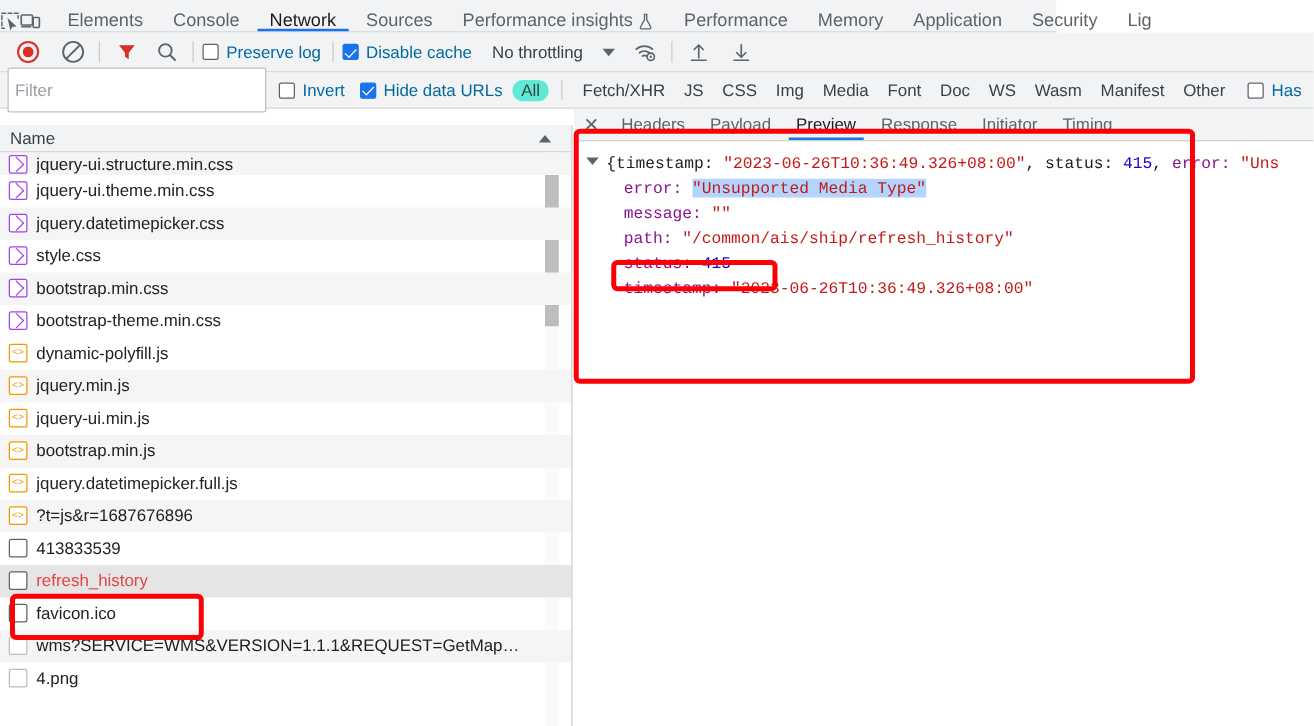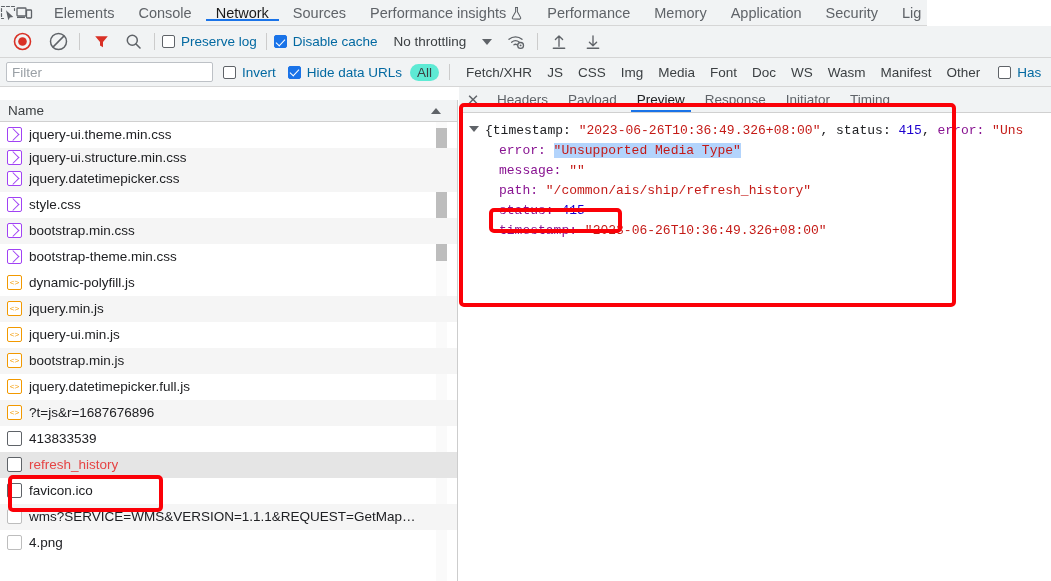--- a/index.html
+++ b/index.html
@@ -10,24 +10,24 @@
     background: #ffffff;
     font-family: "Liberation Sans", sans-serif;
     font-size: 12px;
     color: #3c4043;
     -webkit-font-smoothing: antialiased;
   }
   #app { position: relative; width: 1051px; height: 581px; overflow: hidden; }
 
   
   .main-tabbar {
-    position: absolute; top: 0; left: 0; width: 927px; height: 26px;
+    position: absolute; top: 0; left: 0; width: 845px; height: 26px;
     background: #f1f3f4;
     border-bottom: 1px solid #d6d6d6;
-    display: flex; align-items: center;
+    display: flex; align-items: flex-end;
     white-space: nowrap;
   }
   .tb-icon {
     width: 30px; display: flex; align-items: center; justify-content: center;
     cursor: pointer;
   }
   .tb-sep { width: 1px; background: #d0d0d0; margin: 5px 4px; flex: none; }
   .main-tab {
     display: flex; align-items: center; padding: 0 12px;
     font-size: 14.5px; color: #5f6368; cursor: pointer; position: relative;
@@ -72,21 +72,21 @@
     margin: 0 10px 0 14px; cursor: pointer;
   }
 
   
   .filter-bar {
     position: absolute; top: 58px; left: 0; width: 1051px; height: 29px;
     background: #f1f3f4; border-bottom: 1px solid #d6d6d6;
     display: flex; align-items: center; white-space: nowrap;
   }
   .filter-input {
-    width: 207px; height: 20px; margin-left: 6px; margin-right: 10px;
+    width: 207px; height: 36px; margin-left: 6px; margin-right: 10px;
     border: 1px solid #bdc1c6; border-radius: 2px; background: #fff;
     font-family: "Liberation Sans", sans-serif; font-size: 13.5px;
     padding: 0 5px; color: #3c4043; outline: none;
   }
   .filter-input::placeholder { color: #9aa0a6; }
   .f-sep { width: 1px; height: 16px; background: #ccc; margin: 0 9px; flex: none; }
   .type-btn {
     font-size: 13.5px; color: #3c4043; padding: 1px 7px;
     border-radius: 9px; cursor: pointer; margin-right: 1px;
   }
@@ -356,27 +356,27 @@
   <div class="list-pane">
     <div class="list-head">
       <div class="list-head-label">Name</div>
       <div class="sort-arrow"></div>
     </div>
 
     <div class="lscroll-track"></div>
     <div class="lscroll-thumb"></div>
 
     <div class="rows">
+      <div class="row odd clip-top">
+        <span class="ficon css"></span>
+        <span class="rname">jquery-ui.structure.min.css</span>
+      </div>
       <div class="row">
         <span class="ficon css"></span>
         <span class="rname">jquery-ui.theme.min.css</span>
-      </div>
-      <div class="row odd clip-top">
-        <span class="ficon css"></span>
-        <span class="rname">jquery-ui.structure.min.css</span>
       </div>
       <div class="row odd">
         <span class="ficon css"></span>
         <span class="rname">jquery.datetimepicker.css</span>
       </div>
       <div class="row">
         <span class="ficon css"></span>
         <span class="rname">style.css</span>
       </div>
       <div class="row odd">

